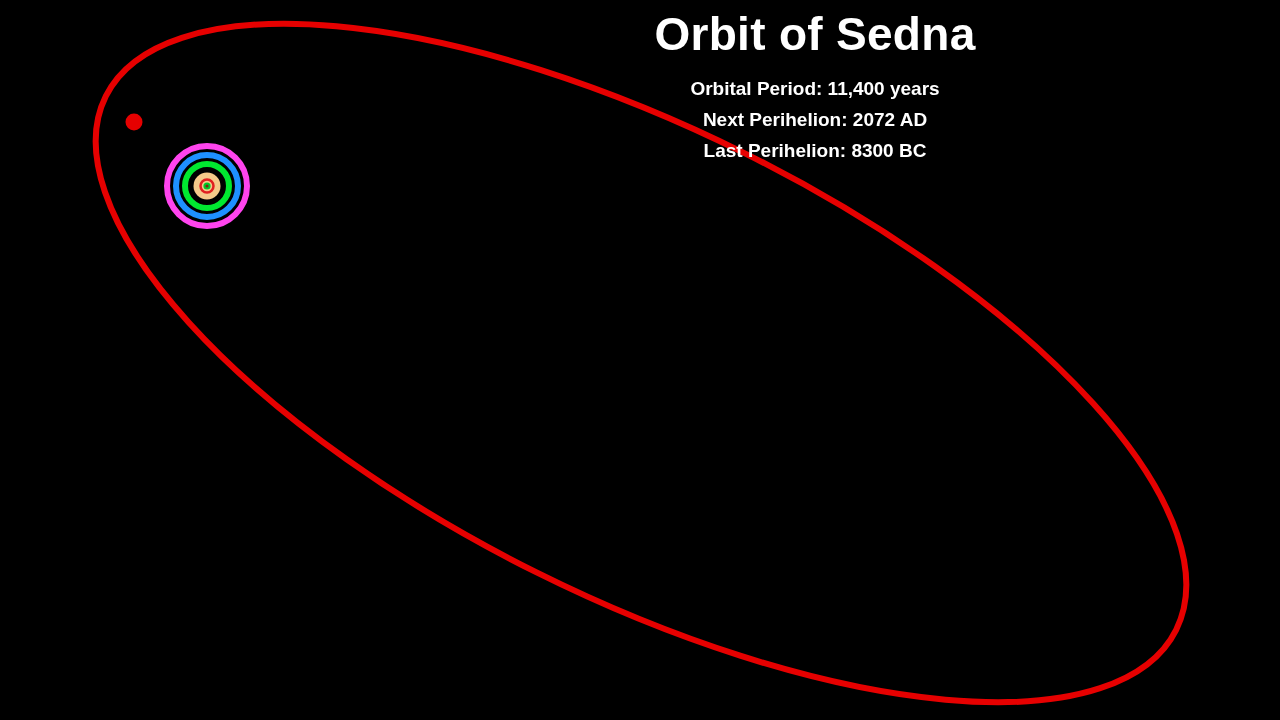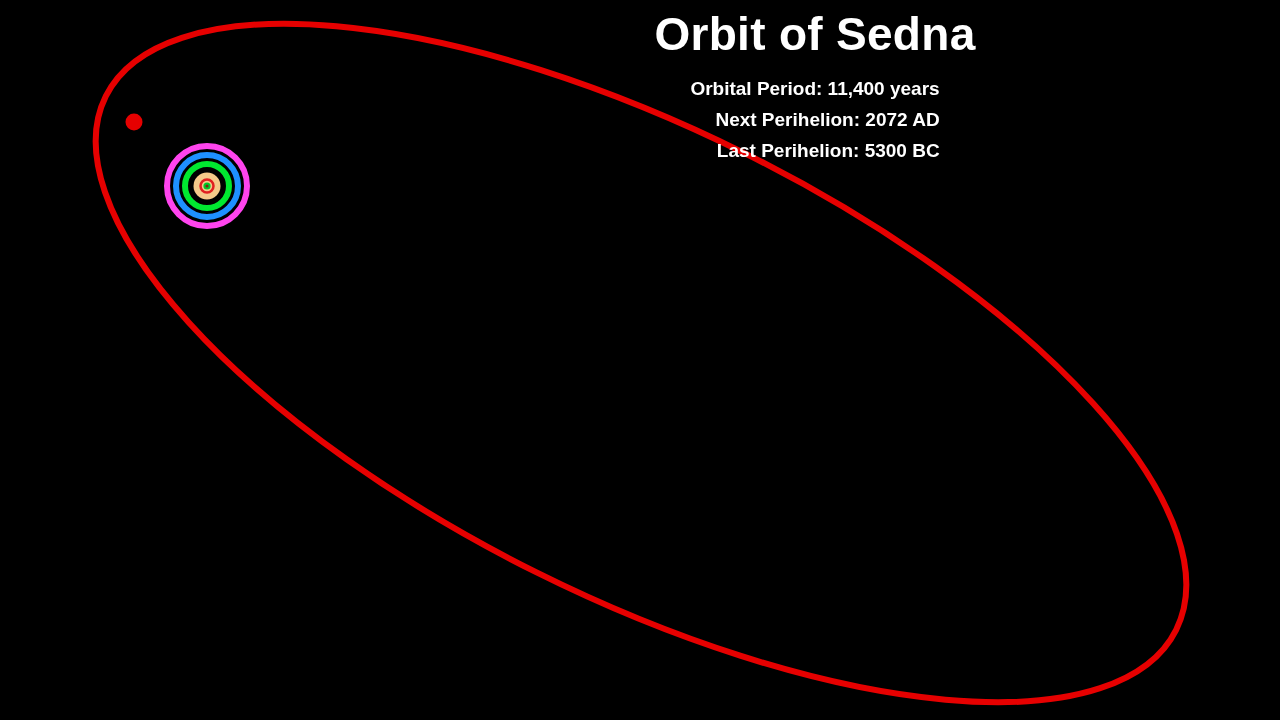--- a/index.html
+++ b/index.html
@@ -43,21 +43,21 @@
     font-weight: bold;
     line-height: 1.05;
     margin: 0 0 16px 0;
     letter-spacing: 0.3px;
     white-space: nowrap;
   }
   .stat-list {
     margin: 0;
     padding: 0;
     list-style: none;
-    text-align: right;
+    text-align: center;
     display: inline-block;
   }
   .stat-line {
     color: #ffffff;
     font-family: "Liberation Sans", sans-serif;
     font-size: 19px;
     font-weight: bold;
     line-height: 1.62;
     white-space: nowrap;
   }
@@ -81,16 +81,16 @@
         <circle cx="207" cy="186" r="6.5" fill="none" stroke="#e02020" stroke-width="2.5"></circle>
         <circle cx="207" cy="186" r="3.6" fill="#00c828"></circle>
         <circle cx="207" cy="186" r="1.6" fill="#7a2a14"></circle>
       </g>
 
     <circle id="sedna-dot" cx="134" cy="122" r="8.5" fill="#e60000"></circle>
   </svg>
 
   <div id="info-panel">
     <div id="title" style="color: rgb(255, 255, 255);">Orbit of Sedna</div>
-    <ul class="stat-list" id="stat-list"><li class="stat-line">Orbital Period: 11,400 years</li><li class="stat-line">Next Perihelion: 2072 AD</li><li class="stat-line">Last Perihelion: 5300 BC</li></ul>
+    <ul class="stat-list" id="stat-list"><li class="stat-line">Orbital Period: 11,400 years</li><li class="stat-line">Next Perihelion: 2072 AD</li><li class="stat-line">Last Perihelion: 8300 BC</li></ul>
   </div>
 
 </div>
 
 </body></html>

